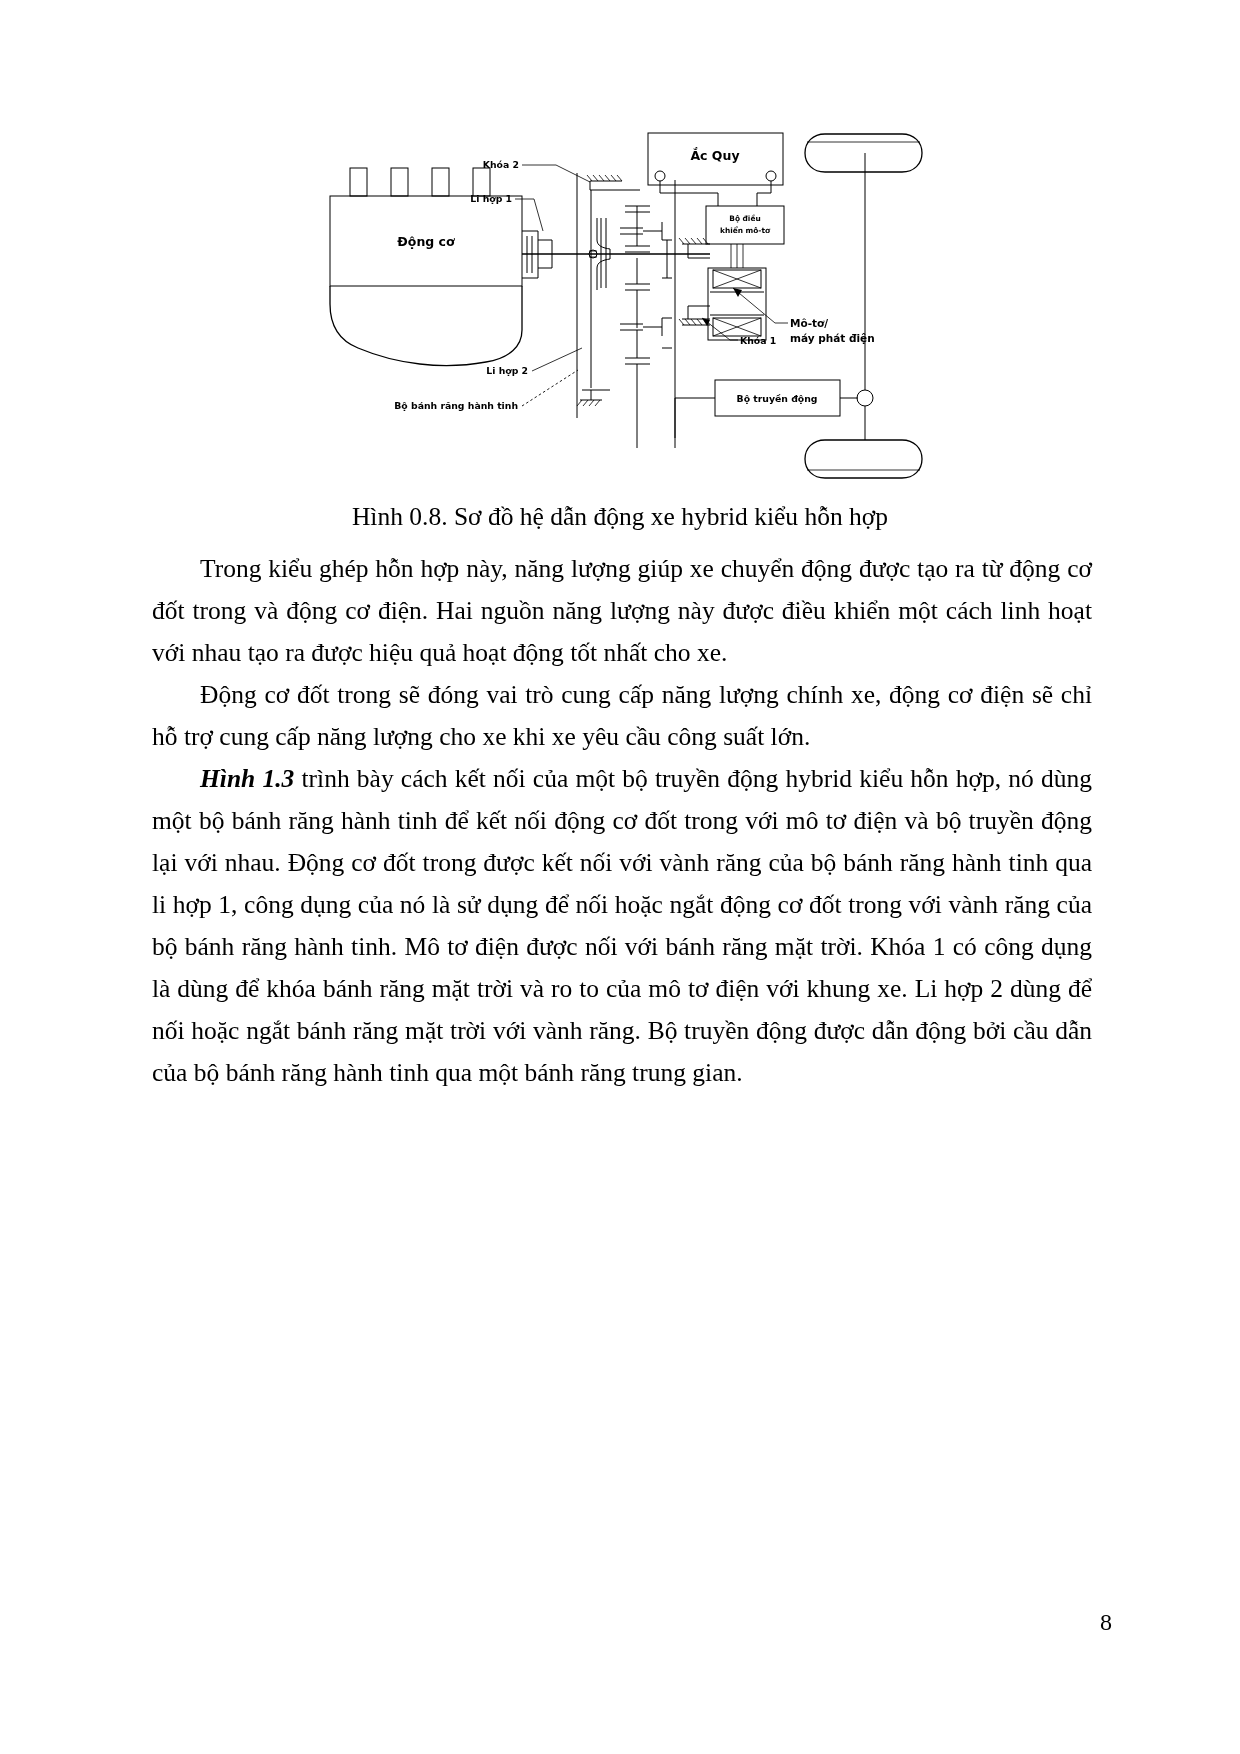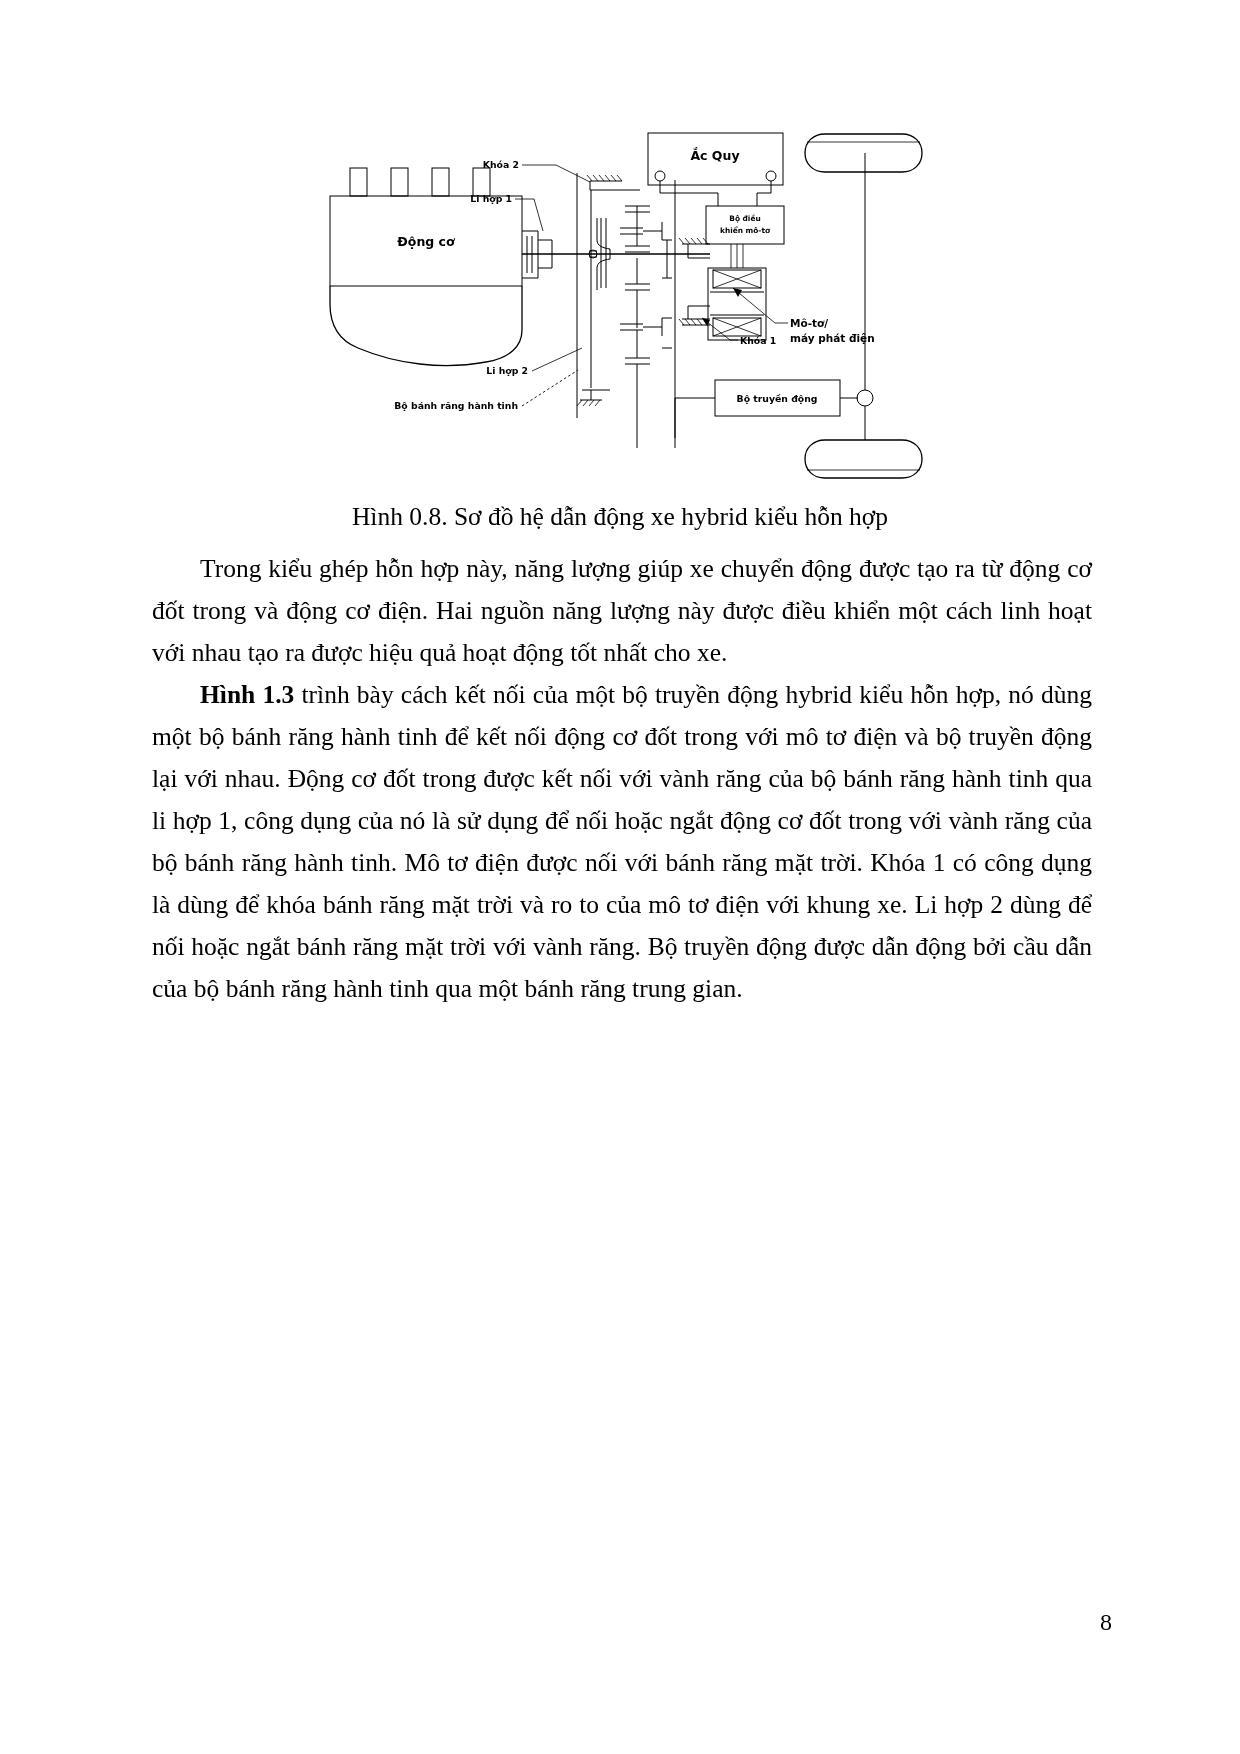--- a/index.html
+++ b/index.html
@@ -88,20 +88,21 @@
     text-align: justify;
     text-justify: inter-word;
     font-family: "Liberation Serif", "DejaVu Serif", serif;
   }
   .body-text p {
     margin: 0 0 0 0;
     text-indent: 48px;
   }
   .bi {
     font-weight: bold;
+    font-style: italic;
   }
 
   
   .page-number {
     position: absolute;
     right: 128px;
     bottom: 118px;
     font-size: 24px;
     font-family: "Liberation Serif", "DejaVu Serif", serif;
   }
@@ -332,18 +333,19 @@
       <line class="ln" x1="365" y1="280" x2="365" y2="330"></line>
       <line class="ln" x1="327" y1="246" x2="327" y2="330"></line>
 
     </svg>
   </div>
 
   <div class="caption">Hình 0.8. Sơ đồ hệ dẫn động xe hybrid kiểu hỗn hợp</div>
 
   <div class="body-text">
     <p>Trong kiểu ghép hỗn hợp này, năng lượng giúp xe chuyển động được tạo ra từ động cơ đốt trong và động cơ điện. Hai nguồn năng lượng này được điều khiển một cách linh hoạt với nhau tạo ra được hiệu quả hoạt động tốt nhất cho xe.</p>
+    <p>Động cơ đốt trong sẽ đóng vai trò cung cấp năng lượng chính xe, động cơ điện sẽ chỉ hỗ trợ cung cấp năng lượng cho xe khi xe yêu cầu công suất lớn.</p>
     <p><span class="bi">Hình 1.3</span><span> trình bày cách kết nối của một bộ truyền động hybrid kiểu hỗn hợp, nó dùng một bộ bánh răng hành tinh để kết nối động cơ đốt trong với mô tơ điện và bộ truyền động lại với nhau. Động cơ đốt trong được kết nối với vành răng của bộ bánh răng hành tinh qua li hợp 1, công dụng của nó là sử dụng để nối hoặc ngắt động cơ đốt trong với vành răng của bộ bánh răng hành tinh. Mô tơ điện được nối với bánh răng mặt trời. Khóa 1 có công dụng là dùng để khóa bánh răng mặt trời và ro to của mô tơ điện với khung xe. Li hợp 2 dùng để nối hoặc ngắt bánh răng mặt trời với vành răng. Bộ truyền động được dẫn động bởi cầu dẫn của bộ bánh răng hành tinh qua một bánh răng trung gian.</span></p>
   </div>
 
   <div class="page-number">8</div>
 
 </div>
 
 </body></html>

